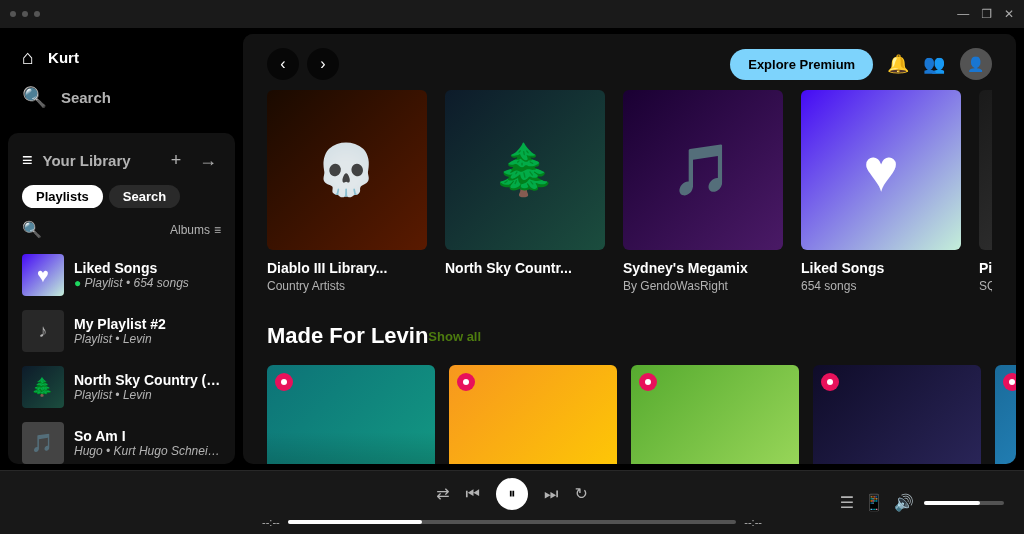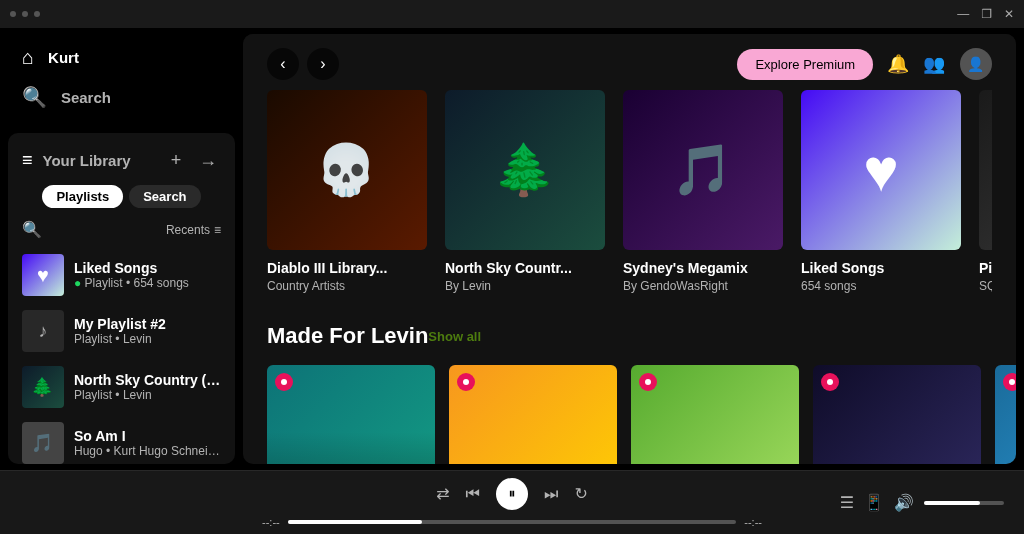--- a/index.html
+++ b/index.html
@@ -105,21 +105,20 @@
       height: 26px;
       display: flex;
       align-items: center;
       justify-content: center;
     }
 
     .filter-tabs {
       display: flex;
       gap: 6px;
       padding: 4px 14px 8px;
-      justify-content: center;
     }
 
     .filter-tab {
       background: #2a2a2a;
       border: none;
       color: #fff;
       font-size: 13px;
       font-weight: 600;
       border-radius: 20px;
       padding: 4px 14px;
@@ -160,21 +159,21 @@
       flex-shrink: 0;
       display: flex;
       align-items: center;
       justify-content: center;
       font-size: 18px;
       overflow: hidden;
     }
 
     .playlist-info { flex: 1; min-width: 0; }
     .playlist-name { font-size: 14px; font-weight: 600; color: #fff; white-space: nowrap; overflow: hidden; text-overflow: ellipsis; }
-    .playlist-meta { font-size: 12px; color: #b3b3b3; white-space: nowrap; overflow: hidden; text-overflow: ellipsis; }
+    .playlist-meta { font-size: 12px; color: #b3b3b3; white-space: nowrap; overflow: hidden; text-overflow: ellipsis; font-style: italic; }
     .playlist-meta .green { color: #1ed760; }
 
     
     .thumb-liked { background: linear-gradient(135deg, #450af5, #c4efd9); }
     .thumb-playlist { background: #282828; }
 
     
     .main-content {
       flex: 1;
       background: #121212;
@@ -210,27 +209,27 @@
       display: flex;
       align-items: center;
       justify-content: center;
       cursor: pointer;
       font-size: 16px;
     }
 
     .topbar-right { display: flex; align-items: center; gap: 14px; }
 
     .explore-btn {
-      background: #f9a8d4;
+      background: #7dd3fc;
       color: #000;
       border: none;
       border-radius: 20px;
       padding: 8px 18px;
       font-size: 13px;
-      font-weight: 400;
+      font-weight: 700;
       cursor: pointer;
     }
 
     .topbar-icon { color: #b3b3b3; font-size: 18px; cursor: pointer; }
     .avatar-btn {
       width: 32px;
       height: 32px;
       background: #535353;
       border-radius: 50%;
       border: none;
@@ -464,21 +463,21 @@
       </div>
 
       <div class="filter-tabs">
         <button class="filter-tab active">Playlists</button>
         <button class="filter-tab">Search</button>
       </div>
 
       <div class="library-search">
         <span class="lib-search-icon">🔍</span>
         <span class="recents-label">
-          <span>Recents</span>
+          <span>Albums</span>
           <span>≡</span>
         </span>
       </div>
 
       <div class="playlist-list">
 
         <div class="playlist-item">
           <div class="playlist-thumb thumb-liked">
             <span style="color:#fff;font-size:20px;">♥</span>
           </div>
@@ -556,21 +555,20 @@
           </div>
           <div class="card-title">Diablo III Library...</div>
           <div class="card-subtitle">Country Artists</div>
         </div>
 
         <div class="media-card">
           <div class="card-thumb northsky-thumb">
             <span style="font-size:50px;">🌲</span>
           </div>
           <div class="card-title">North Sky Countr...</div>
-          <div class="card-subtitle">By Levin</div>
         </div>
 
         <div class="media-card">
           <div class="card-thumb sydney-thumb">
             <span style="font-size:50px;">🎵</span>
           </div>
           <div class="card-title">Sydney's Megamix</div>
           <div class="card-subtitle">By GendoWasRight</div>
         </div>
 

